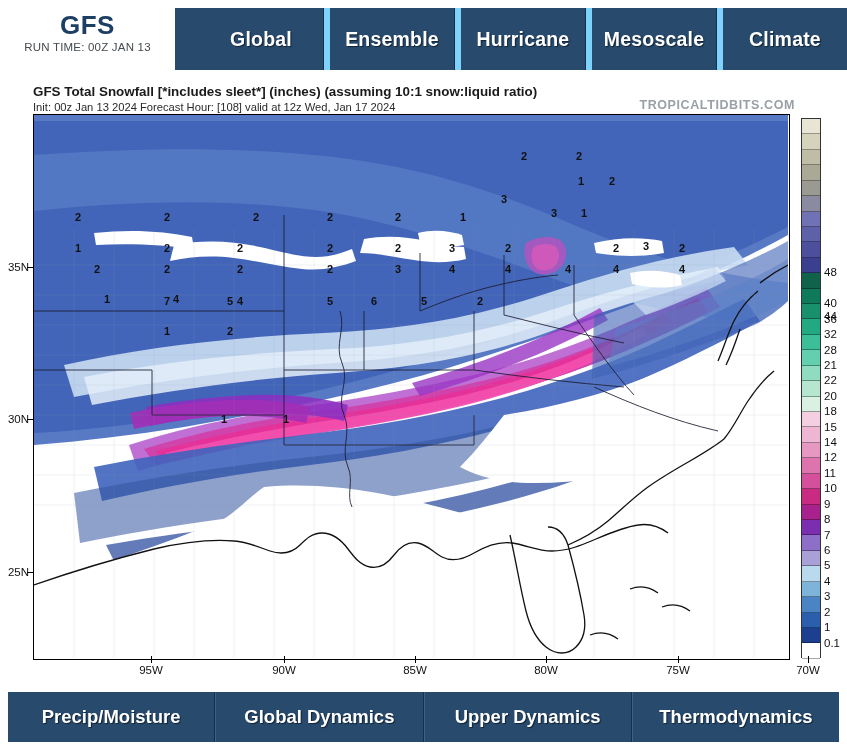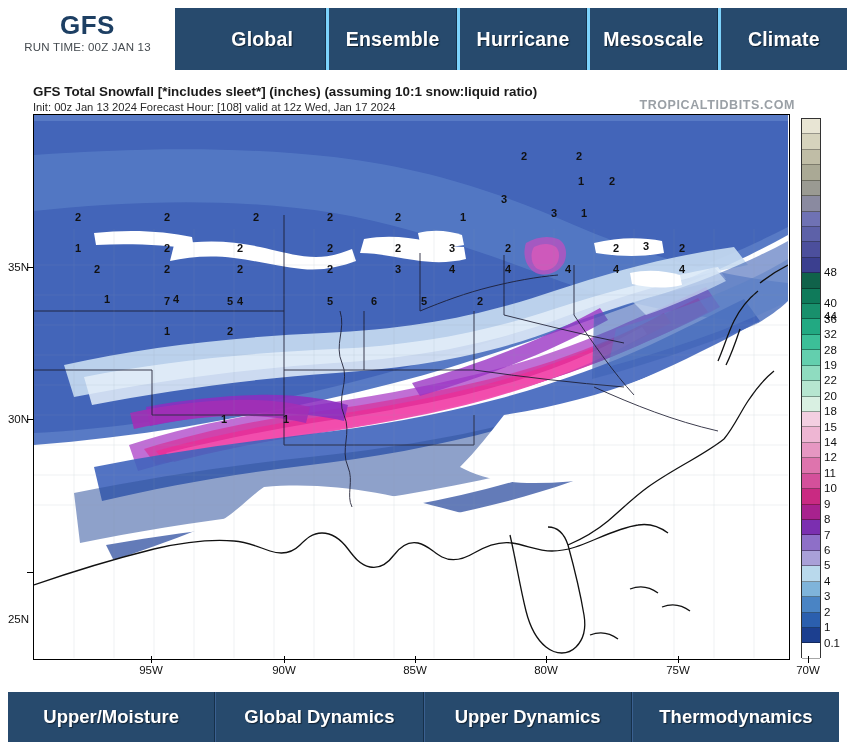--- a/index.html
+++ b/index.html
@@ -19,21 +19,21 @@
 
   .navtop { position:absolute; left:175px; top:8px; width:672px; height:62px;
             background:#274a6d; display:flex; }
   .navtop .tab {
     flex:1 1 0; display:flex; align-items:center; justify-content:center;
     color:#ffffff; font-size:19.5px; font-weight:bold;
     border-right:1px solid #16304a; border-left:1px solid #3a6displaced;
     text-shadow: 1px 1px 1px rgba(0,0,0,0.55);
     cursor:pointer; letter-spacing:0.2px;
   }
-  .navtop .tab { border-left:3px solid #7dd3fc; }
+  .navtop .tab { border-left:6px solid #7dd3fc; }
   .navtop .tab:first-child { border-left:none;margin-left:24px; }
   .navtop .tab:last-child { border-right:none; }
 
   
   .plot-title { position:absolute; left:33px; top:84px; font-size:13.4px; font-weight:bold; color:#1a1a1a; white-space:nowrap; }
   .plot-sub   { position:absolute; left:33px; top:101px; font-size:11.2px; color:#2a2a2a; white-space:nowrap; }
   .watermark  { position:absolute; right:52px; top:98px; font-size:12.5px; font-weight:bold; color:#9aa0a6; letter-spacing:0.6px; }
 
   
   .map-frame { position:absolute; left:33px; top:114px; width:757px; height:546px;
@@ -332,21 +332,21 @@
       <span style="left: 118px;">95W</span>
       <span style="left: 251px;">90W</span>
       <span style="left: 382px;">85W</span>
       <span style="left: 513px;">80W</span>
       <span style="left: 645px;">75W</span>
       <span style="left: 775px;">70W</span>
     </div>
   <div class="lat-labels" id="lat-labels">
       <span style="top: 153px;">35N</span>
       <span style="top: 305px;">30N</span>
-      <span style="top: 458px; margin-top: 47px;">25N</span>
+      <span style="top: 458px;">25N</span>
     </div>
 
   <div class="cbar" id="cbar">
       <div class="sw" style="height: 15.4286px; background: rgb(232, 229, 212); border-bottom: 0.5px solid rgba(0, 0, 0, 0.35);"></div>
       <div class="sw" style="height: 15.4286px; background: rgb(214, 211, 189); border-bottom: 0.5px solid rgba(0, 0, 0, 0.35);"></div>
       <div class="sw" style="height: 15.4286px; background: rgb(192, 189, 166); border-bottom: 0.5px solid rgba(0, 0, 0, 0.35);"></div>
       <div class="sw" style="height: 15.4286px; background: rgb(170, 169, 149); border-bottom: 0.5px solid rgba(0, 0, 0, 0.35);"></div>
       <div class="sw" style="height: 15.4286px; background: rgb(154, 154, 146); border-bottom: 0.5px solid rgba(0, 0, 0, 0.35);"></div>
       <div class="sw" style="height: 15.4286px; background: rgb(138, 138, 160); border-bottom: 0.5px solid rgba(0, 0, 0, 0.35);"></div>
       <div class="sw" style="height: 15.4286px; background: rgb(111, 114, 180); border-bottom: 0.5px solid rgba(0, 0, 0, 0.35);"></div>
@@ -391,32 +391,32 @@
       <span style="top: 401.143px;">8</span>
       <span style="top: 385.714px;">9</span>
       <span style="top: 370.286px;">10</span>
       <span style="top: 354.857px;">11</span>
       <span style="top: 339.429px;">12</span>
       <span style="top: 324px;">14</span>
       <span style="top: 308.571px;">15</span>
       <span style="top: 293.143px;">18</span>
       <span style="top: 277.714px;">20</span>
       <span style="top: 262.286px;">22</span>
-      <span style="top: 246.857px;">19</span>
+      <span style="top: 246.857px;">21</span>
       <span style="top: 232px;">28</span>
       <span style="top: 216px;">32</span>
       <span style="top: 200.571px;">36</span>
       <span style="top: 185.143px;">40</span>
       <span style="top: 169.714px; margin-top: 28px;">44</span>
       <span style="top: 154.286px;">48</span>
     </div>
 
   <div class="navbot" id="nav-bottom">
       <div class="tab">
-        <span>Upper/Moisture</span>
+        <span>Precip/Moisture</span>
       </div>
       <div class="tab">
         <span>Global Dynamics</span>
       </div>
       <div class="tab">
         <span>Upper Dynamics</span>
       </div>
       <div class="tab">
         <span>Thermodynamics</span>
       </div>

